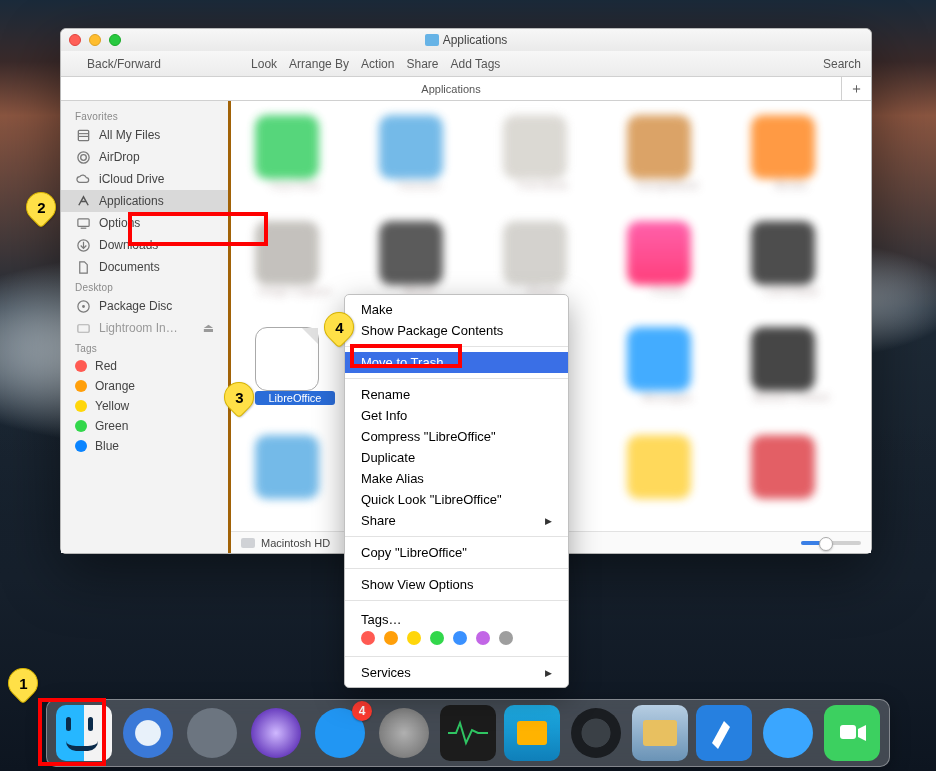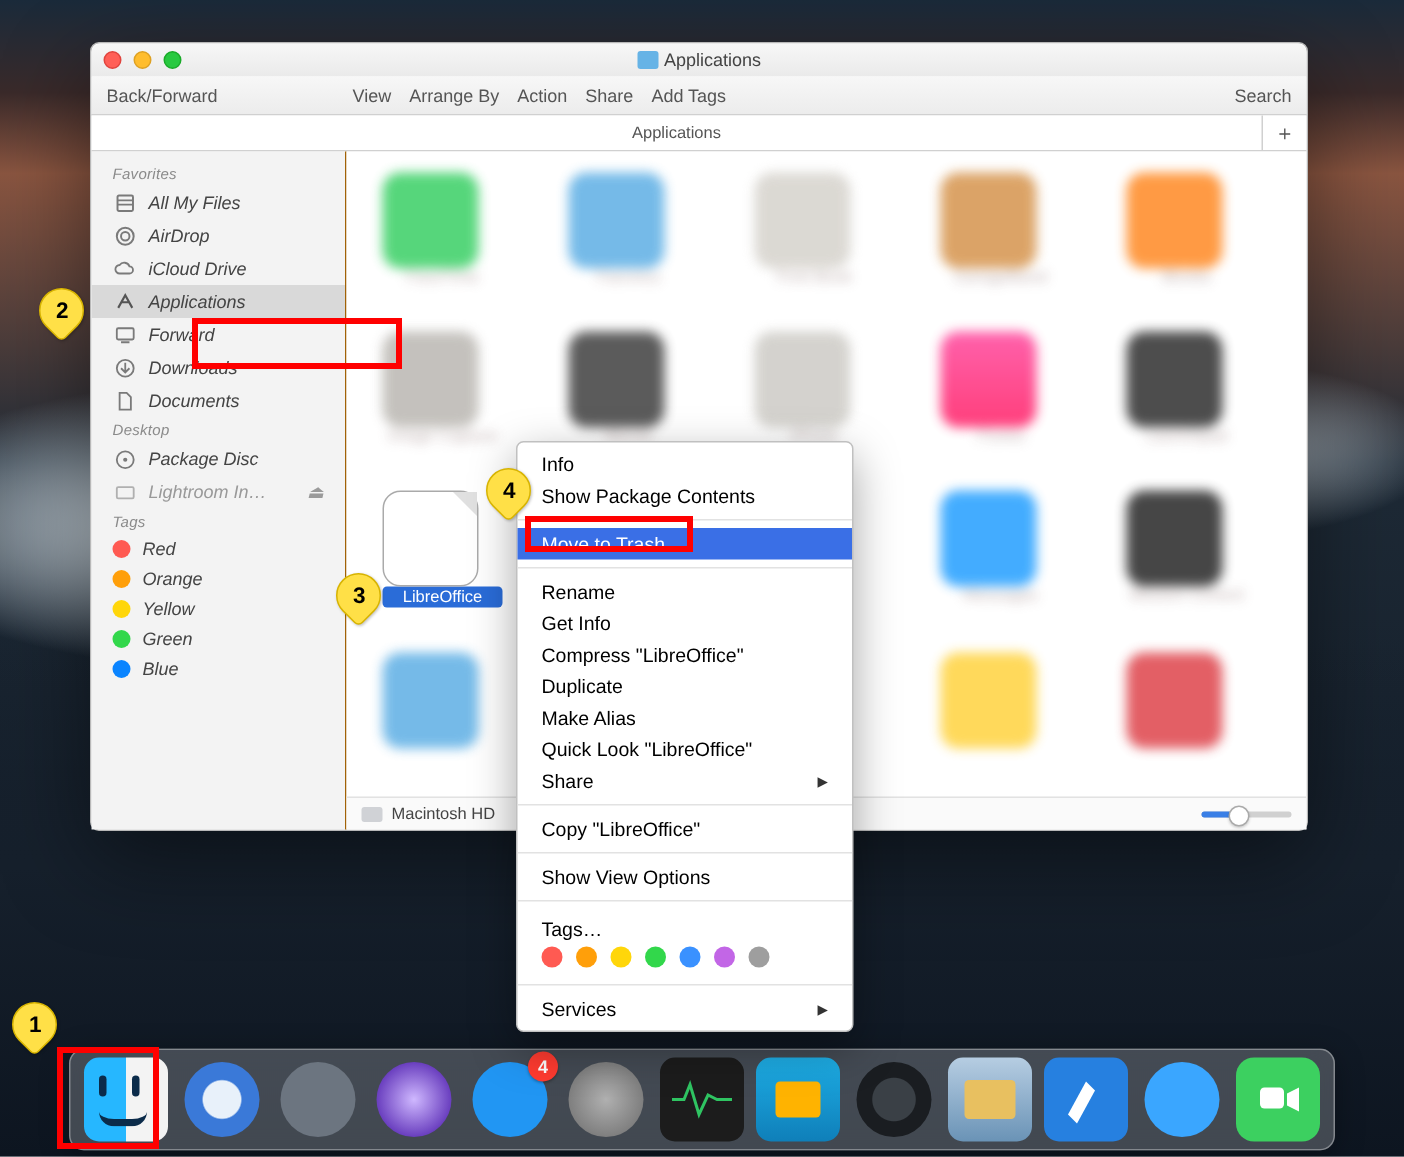--- a/index.html
+++ b/index.html
@@ -17,28 +17,28 @@
 .traffic { display: flex; gap: 8px; }
 .tlight { width: 12px; height: 12px; border-radius: 50%; }
 .tl-close { background: #ff5f57; border: 1px solid #e0443e; }
 .tl-min { background: #ffbd2e; border: 1px solid #dea123; }
 .tl-max { background: #28c940; border: 1px solid #1aab29; }
 .window-title { position: absolute; left: 0; right: 0; text-align: center; font-size: 12px; color: #444;
   display: flex; justify-content: center; align-items: center; gap: 4px; }
 .folder-tiny { width: 14px; height: 12px; background: #66b3e6; border-radius: 2px 2px 2px 2px; display: inline-block; }
 .toolbar { height: 26px; background: linear-gradient(#f7f7f7,#ececec); border-bottom: 1px solid #d0d0d0;
   display: flex; align-items: center; padding: 0 10px; font-size: 12px; color: #555; }
-.toolbar .left { display: flex; gap: 8px; }
+.toolbar .left { display: flex; gap: 8px; margin-left: 16px; }
 .toolbar .mid { margin-left: 90px; display: flex; gap: 12px; }
 .toolbar .right { margin-left: auto; }
 .tabbar { height: 24px; background: #fff; border-bottom: 1px solid #d0d0d0; display: flex; align-items: center; font-size: 11px; color: #555; }
 .tabbar .tab { flex: 1; text-align: center; padding: 4px; }
 .tabbar .add { width: 30px; text-align: center; border-left: 1px solid #d0d0d0; height: 100%; display: flex; align-items: center; justify-content: center; font-size: 14px; cursor: default; }
 .body { flex: 1; display: flex; min-height: 0; }
-.sidebar { width: 170px; background: #f3f3f3; border-right: 1px solid #a16207; padding: 6px 0; font-size: 12px; color: #444; overflow: hidden; font-style: italic; }
+.sidebar { width: 170px; background: #f3f3f3; border-right: 3px solid #a16207; padding: 6px 0; font-size: 12px; color: #444; overflow: hidden; }
 .side-heading { font-size: 10px; color: #8a8a8a; padding: 4px 14px 2px; letter-spacing: .2px; }
 .side-item { display: flex; align-items: center; gap: 8px; padding: 3px 14px; cursor: default; }
 .side-item.active { background: #d9d9d9; }
 .side-item .lbl { white-space: nowrap; }
 .side-icon { width: 16px; height: 16px; display: flex; align-items: center; justify-content: center; color: #7a7a7a; }
 .side-icon svg { width: 15px; height: 15px; }
 .tag-dot { width: 12px; height: 12px; border-radius: 50%; }
 .content { flex: 1; background: #fff; position: relative; overflow: hidden; }
 .icon-grid { display: flex; flex-wrap: wrap; gap: 30px 44px; padding: 14px 24px; }
 .app { width: 80px; display: flex; flex-direction: column; font-size: 11px; color: #baa; text-align: center; gap: 0; filter: blur(4px); opacity: .9; }
@@ -98,21 +98,21 @@
     <div class="window-title">
       <span class="folder-tiny"></span>
       <span>Applications</span>
     </div>
   </div>
   <div class="toolbar">
     <div class="left">
       <span>Back/Forward</span>
     </div>
     <div class="mid">
-      <span>View</span>
+      <span>Look</span>
       <span>Arrange By</span>
       <span>Action</span>
       <span>Share</span>
       <span>Add Tags</span>
     </div>
     <div class="right">
       <span>Search</span>
     </div>
   </div>
   <div class="tabbar">
@@ -157,21 +157,21 @@
           </span>
         <span class="lbl">Applications</span>
       </div>
       <div class="side-item">
         <span class="side-icon">
             <svg viewBox="0 0 16 16">
               <rect x="2" y="3" width="12" height="8" rx="1" fill="none" stroke="#7a7a7a" stroke-width="1.3"></rect>
               <line x1="5" y1="13" x2="11" y2="13" stroke="#7a7a7a" stroke-width="1.3"></line>
             </svg>
           </span>
-        <span class="lbl">Forward</span>
+        <span class="lbl">Options</span>
       </div>
       <div class="side-item">
         <span class="side-icon">
             <svg viewBox="0 0 16 16">
               <circle cx="8" cy="8" r="6" fill="none" stroke="#7a7a7a" stroke-width="1.3"></circle>
               <path d="M8 4 v6 M5 8 l3 3 l3-3" fill="none" stroke="#7a7a7a" stroke-width="1.3"></path>
             </svg>
           </span>
         <span class="lbl">Downloads</span>
       </div>
@@ -320,21 +320,21 @@
           <span>Macintosh HD</span>
         </div>
         <div class="slider-mini"></div>
       </div>
     </div>
   </div>
 </div>
 
 <div class="ctx-menu">
   <div class="ctx-item">
-      <span>Info</span>
+      <span>Make</span>
     </div>
   <div class="ctx-item">
       <span>Show Package Contents</span>
     </div>
   <div class="ctx-sep"></div>
   <div class="ctx-item hl">
       <span>Move to Trash</span>
     </div>
   <div class="ctx-sep"></div>
   <div class="ctx-item">

